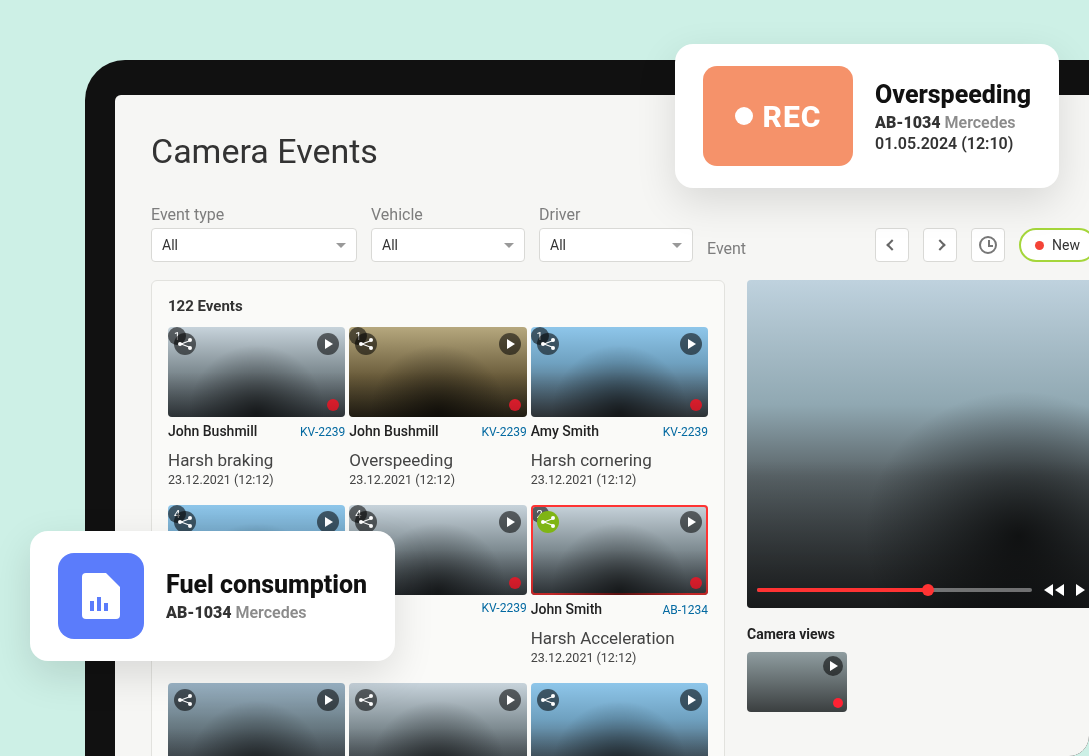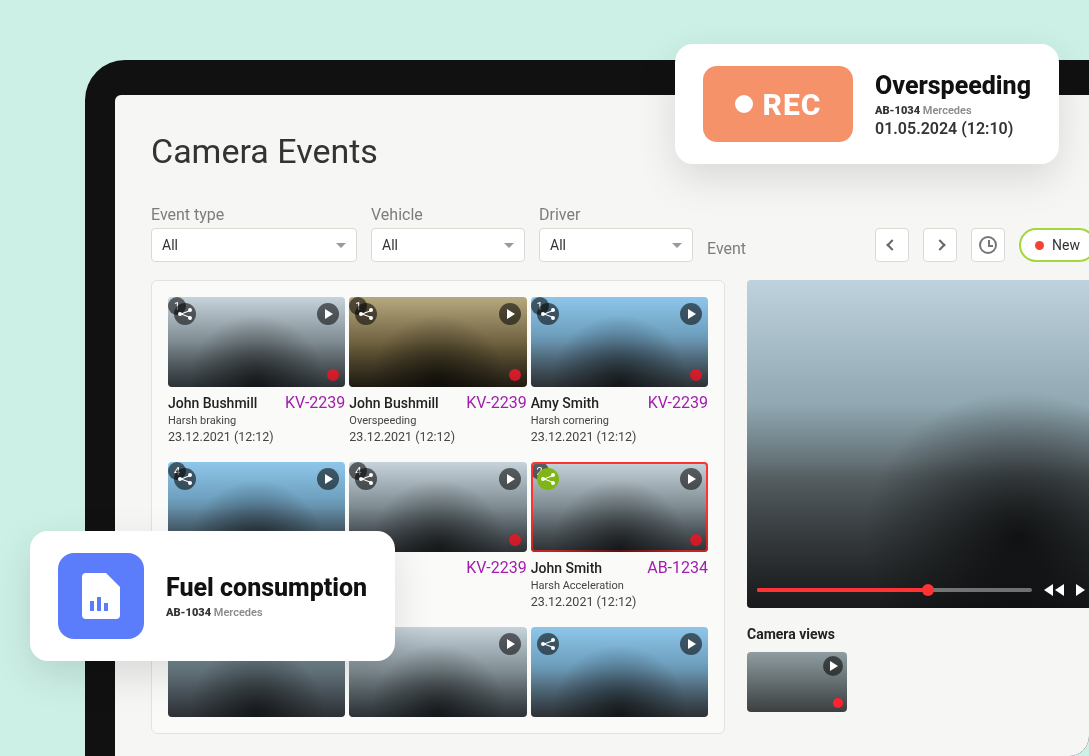--- a/index.html
+++ b/index.html
@@ -130,22 +130,22 @@
   .share-ic { position: relative; width: 14px; height: 12px; }
   .share-ic i { position: absolute; width: 4px; height: 4px; background: #fff; border-radius: 50%; }
   .share-ic i:nth-child(1){ left:0; top:4px; }
   .share-ic i:nth-child(2){ right:0; top:0; }
   .share-ic i:nth-child(3){ right:0; bottom:0; }
   .share-ic::before, .share-ic::after { content:""; position:absolute; height:1.2px; background:#fff; width:10px; left:2px; }
   .share-ic::before{ top:4px; transform:rotate(-20deg); }
   .share-ic::after{ top:7px; transform:rotate(20deg); }
   .card-meta { display: flex; justify-content: space-between; align-items: baseline; margin-top: 6px; }
   .driver { font-size: 14px; color: #222; font-weight: 500; }
-  .veh { font-size: 16px; color: #a21caf; }
-  .etype { font-size: 11px; color: #444; margin-top: 2px; }
+  .veh { font-size: 12px; color: #0369a1; }
+  .etype { font-size: 17px; color: #444; margin-top: 11px; }
   .etime { font-size: 12.5px; color: #444; margin-top: 2px; }
 
   
   .video-col { flex: 1; }
   .video-player {
     width: 348px; height: 328px; border-radius: 4px; position: relative; overflow: hidden;
     background: linear-gradient(180deg, #bfd2de 0%, #90a8b2 38%, #5a6468 60%, #2c2f31 100%);
   }
   .video-player::before {
     content:""; position:absolute; inset:0;
@@ -170,26 +170,26 @@
   .cv-thumb .recdot{ bottom:4px; right:4px; position:absolute; width:10px;height:10px;border-radius:50%;background:#f23;}
   .cv-thumb .play { position:absolute; top:4px; right:4px; width:20px;height:20px;border-radius:50%;background:rgba(0,0,0,0.55); display:flex;align-items:center;justify-content:center;}
 
   
   .overlay-card {
     position: absolute; background: #fff; border-radius: 18px; box-shadow: 0 14px 40px rgba(0,0,0,0.12);
     display: flex; align-items: center; gap: 22px; padding: 22px 28px;
   }
   .rec-card { top: 44px; right: 30px; }
   .rec-badge {
-    width: 150px; height: 76px; background: #f5926a; border-radius: 14px; display:flex; align-items:center; justify-content:center; gap:10px;
+    width: 150px; height: 100px; background: #f5926a; border-radius: 14px; display:flex; align-items:center; justify-content:center; gap:10px;
     color:#fff; font-weight:800; font-size:30px; letter-spacing:1px;
   }
   .rec-badge .rdot{ width:18px;height:18px;border-radius:50%;background:#fff; }
   .card-text .h { font-size: 25px; font-weight: 800; color:#111; }
-  .card-text .s1 { font-size: 11px; color:#333; font-weight:700; margin-top:4px; }
+  .card-text .s1 { font-size: 16px; color:#333; font-weight:700; margin-top:4px; }
   .card-text .s1 span { color:#8b8b8b; font-weight:600; }
   .card-text .s2 { font-size: 16px; color:#333; font-weight:600; margin-top:2px; }
 
   .fuel-card { left: 30px; top: 531px; }
   .fuel-icon {
     width: 86px; height: 86px; background:#5b7cfb; border-radius:16px; display:flex; align-items:center; justify-content:center;
   }
   .doc {
     width: 38px; height: 46px; background:#fff; border-radius:4px; position:relative;
   }
@@ -252,20 +252,21 @@
             <span class="clock-icon"></span>
           </div>
         <div class="new-pill">
           <span class="dot-red"></span>
           <span>New</span>
         </div>
       </div>
 
       <div class="content">
         <div class="events-panel">
+          <div class="events-heading">122 Events</div>
           <div class="events-grid">
 
             <div class="event-card">
               <div class="thumb road">
                 <div class="corner share">
                     <span class="share-ic">
                       <i></i>
                       <i></i>
                       <i></i>
                     </span>

